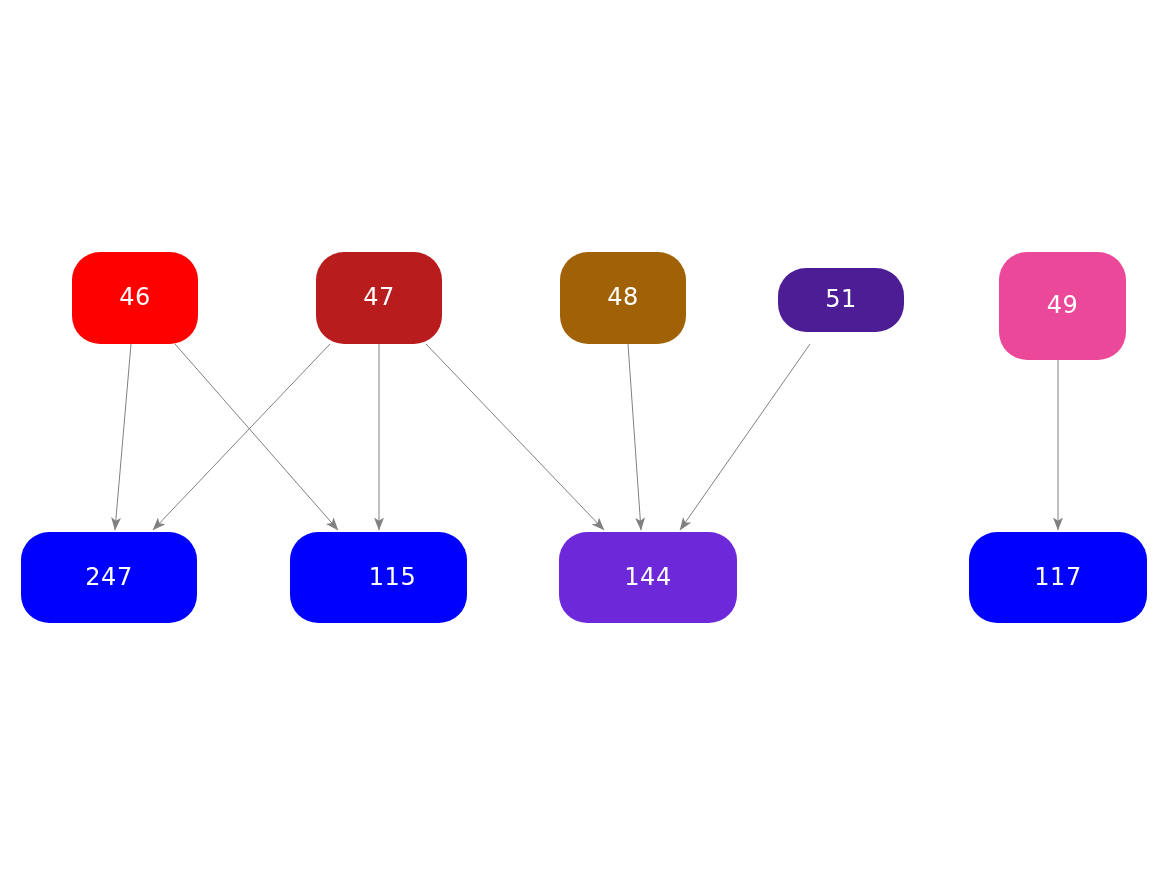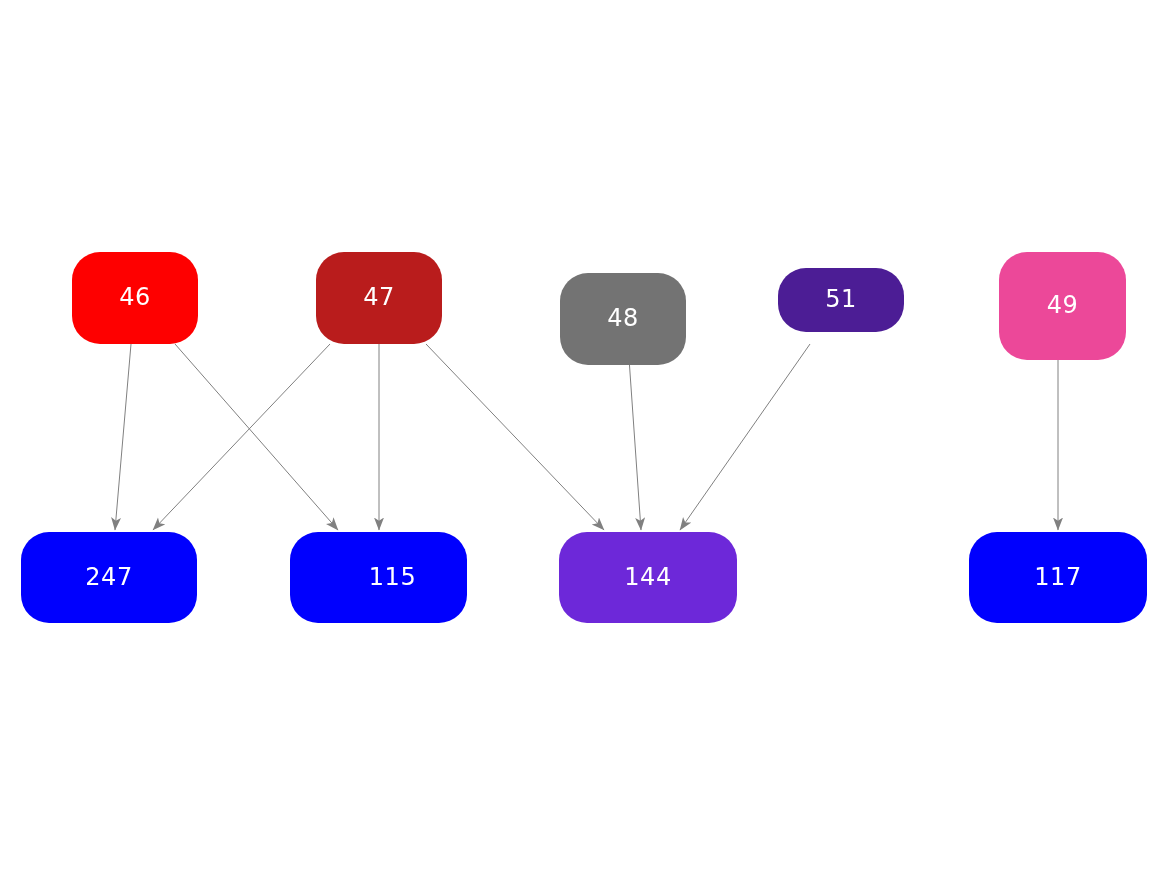--- a/index.html
+++ b/index.html
@@ -68,21 +68,21 @@
       </g>
   </svg>
 
   <div id="node-layer">
       <div class="graph-node" style="left: 72px; top: 252px; width: 126px; height: 92px; background: rgb(254, 0, 0);">
         <span class="node-label">46</span>
       </div>
       <div class="graph-node" style="left: 316px; top: 252px; width: 126px; height: 92px; background: #b91c1c;">
         <span class="node-label">47</span>
       </div>
-      <div class="graph-node" style="left: 560px; top: 252px; width: 126px; height: 92px; background: #737373; margin-top: 21px;">
+      <div class="graph-node" style="left: 560px; top: 252px; width: 126px; height: 92px; background: #a16207;">
         <span class="node-label">48</span>
       </div>
       <div class="graph-node" style="left: 778px; top: 268px; width: 126px; height: 64px; background: #4c1d95;">
         <span class="node-label">51</span>
       </div>
       <div class="graph-node" style="left: 999px; top: 252px; width: 127px; height: 108px; background: #ec4899;">
         <span class="node-label">49</span>
       </div>
       <div class="graph-node" style="left: 21px; top: 532px; width: 176px; height: 91px; background: rgb(0, 0, 254);">
         <span class="node-label">247</span>

